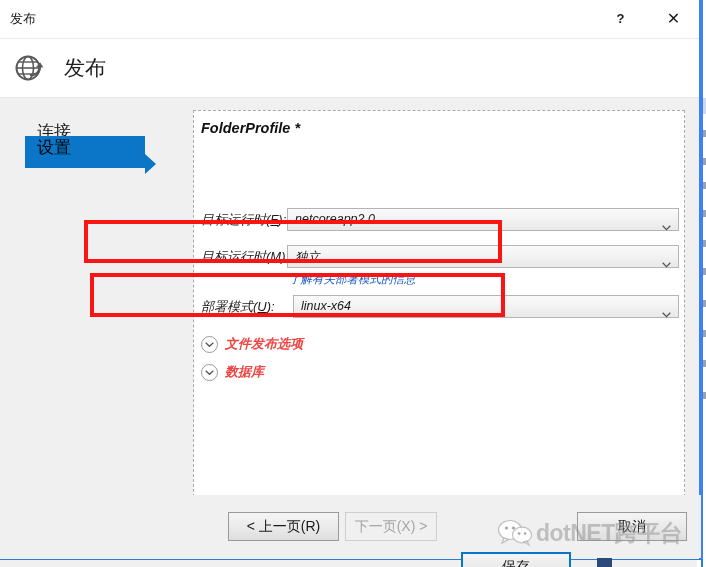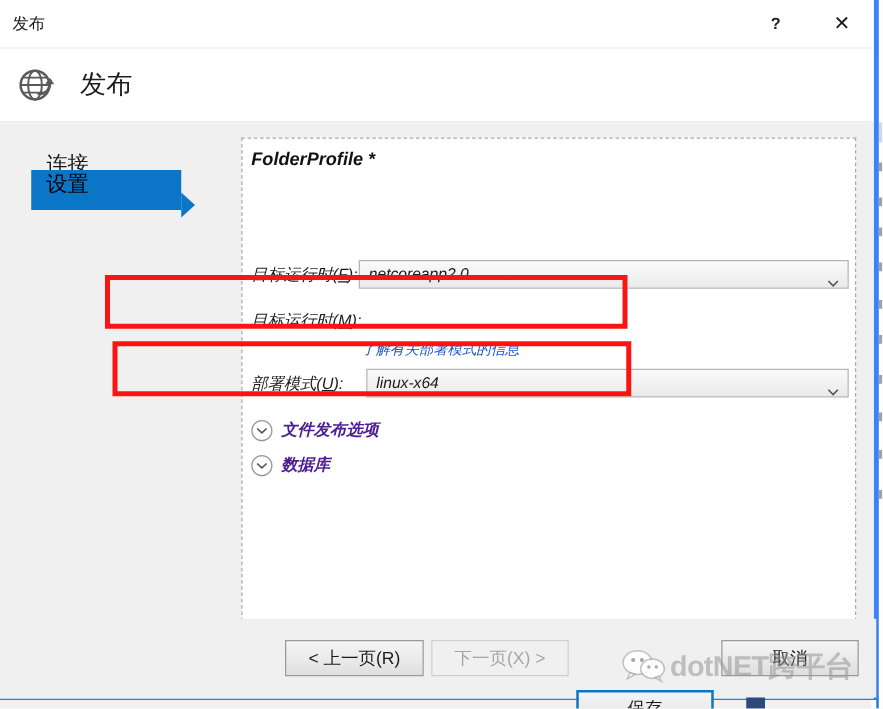--- a/index.html
+++ b/index.html
@@ -248,21 +248,21 @@
     border-radius: 50%;
     border: 1px solid #999999;
     position: relative;
     flex: 0 0 auto;
   }
   .expander .circle svg { position: absolute; left: 3px; top: 5px; }
   .expander .exp-label {
     margin-left: 7px;
     font-size: 13px;
     font-weight: bold;
-    color: #4c1d95;
+    color: #ef4444;
   }
 
   
   .annot {
     position: absolute;
     border: 4px solid #fb1414;
     box-sizing: border-box;
     pointer-events: none;
     z-index: 20;
   }
@@ -408,20 +408,28 @@
             <span class="chev">
               <svg width="9" height="6" viewBox="0 0 9 6">
                   <path d="M0.7 0.8 L4.5 4.6 L8.3 0.8" fill="none" stroke="#555" stroke-width="1.3"></path>
                 </svg>
             </span>
           </div>
         </div>
 
         <div class="field-row" style="top:134px;">
           <span class="field-label"><span>目标运行时(</span><u>M</u><span>):</span></span>
+          <div class="combo" style="left:93px;width:392px;">
+            <span class="combo-text">独立</span>
+            <span class="chev">
+              <svg width="9" height="6" viewBox="0 0 9 6">
+                  <path d="M0.7 0.8 L4.5 4.6 L8.3 0.8" fill="none" stroke="#555" stroke-width="1.3"></path>
+                </svg>
+            </span>
+          </div>
         </div>
 
         <span class="hint-link" style="left:95px;top:161px;">了解有关部署模式的信息</span>
 
         <div class="field-row" style="top:184px;">
           <span class="field-label"><span>部署模式(</span><u>U</u><span>):</span></span>
           <div class="combo" style="left:99px;width:386px;">
             <span class="combo-text">linux-x64</span>
             <span class="chev">
               <svg width="9" height="6" viewBox="0 0 9 6">
@@ -451,21 +459,21 @@
 
       </div>
 
       <div class="annot" style="left:84px;top:122px;width:418px;height:43px;"></div>
       <div class="annot" style="left:90px;top:175px;width:415px;height:44px;"></div>
 
     </div>
 
     <div class="footer">
       <div class="btn" style="left:228px;width:111px;">&lt; 上一页(R)</div>
-      <div class="btn disabled" style="left:345px;width:110px;text-align:center;">下一页(X) &gt;</div>
+      <div class="btn disabled" style="left:345px;width:92px;text-align:center;">下一页(X) &gt;</div>
       <div class="btn focused" style="left:461px;width:110px;margin-top:40px;">保存</div>
       <div class="btn" style="left:577px;width:110px;">取消</div>
     </div>
 
   </div>
 
   <div class="watermark">
     <span class="wechat">
       <svg width="38" height="28" viewBox="0 0 38 28">
         <ellipse cx="14" cy="11" rx="11.5" ry="9.5" fill="rgba(255,255,255,0.82)" stroke="rgba(140,140,140,0.5)" stroke-width="1.2"></ellipse>

